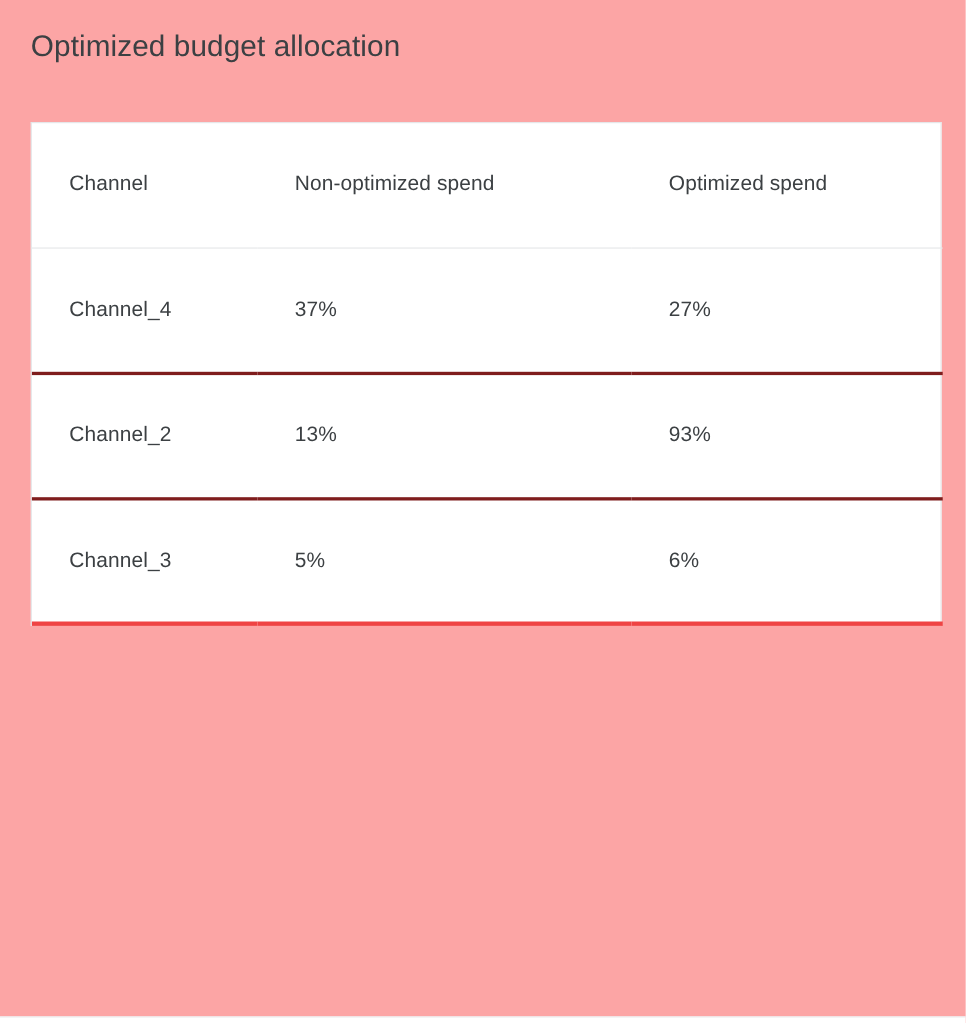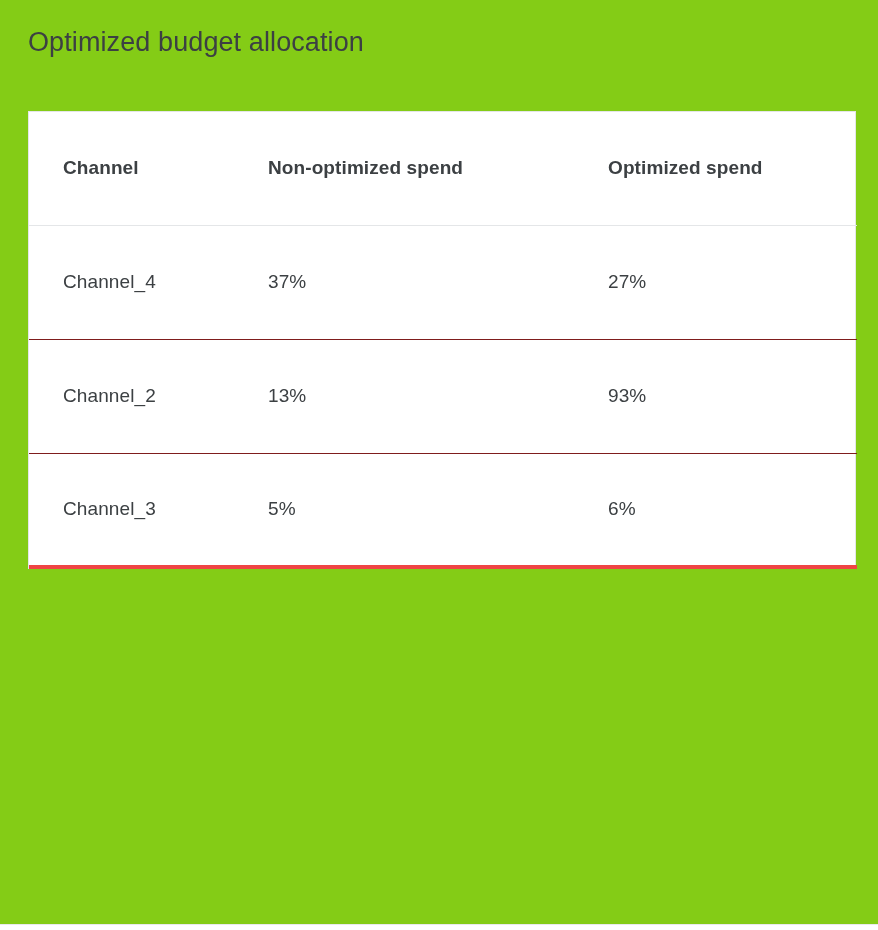--- a/index.html
+++ b/index.html
@@ -13,21 +13,21 @@
     font-family: "Liberation Sans", sans-serif;
     color: #3c4043;
     -webkit-font-smoothing: antialiased;
     overflow: hidden;
   }
   .page {
     position: relative;
     width: 878px;
     height: 930px;
     box-sizing: border-box;
-    background: #84cc16;
+    background: #fca5a5;
   }
   .page-title {
     position: absolute;
     left: 28px;
     top: 24px;
     font-size: 27px;
     font-weight: 400;
     color: #3c4043;
     letter-spacing: 0.1px;
     line-height: 36px;
@@ -50,31 +50,31 @@
   table.alloc-table th,
   table.alloc-table td {
     text-align: left;
     padding: 0;
     vertical-align: middle;
     box-sizing: border-box;
   }
   table.alloc-table thead th {
     height: 113px;
     font-size: 19px;
-    font-weight: 700;
+    font-weight: 400;
     color: #3c4043;
     border-bottom: 1px solid #e4e6e8;
     letter-spacing: 0.1px;
   }
   table.alloc-table tbody td {
     height: 114px;
     font-size: 19px;
     font-weight: 400;
     color: #3c4043;
-    border-bottom: 1px solid #7f1d1d;
+    border-bottom: 3px solid #7f1d1d;
     letter-spacing: 0.1px;
   }
   table.alloc-table tbody tr:last-child td {
     border-bottom: 4px solid #ef4444;
   }
   .col-channel { width: 205px; padding-left: 34px !important; }
   .col-nonopt  { width: 340px; padding-left: 34px !important; }
   .col-opt     { width: 283px; padding-left: 34px !important; }
   .bottom-strip {
     position: absolute;

